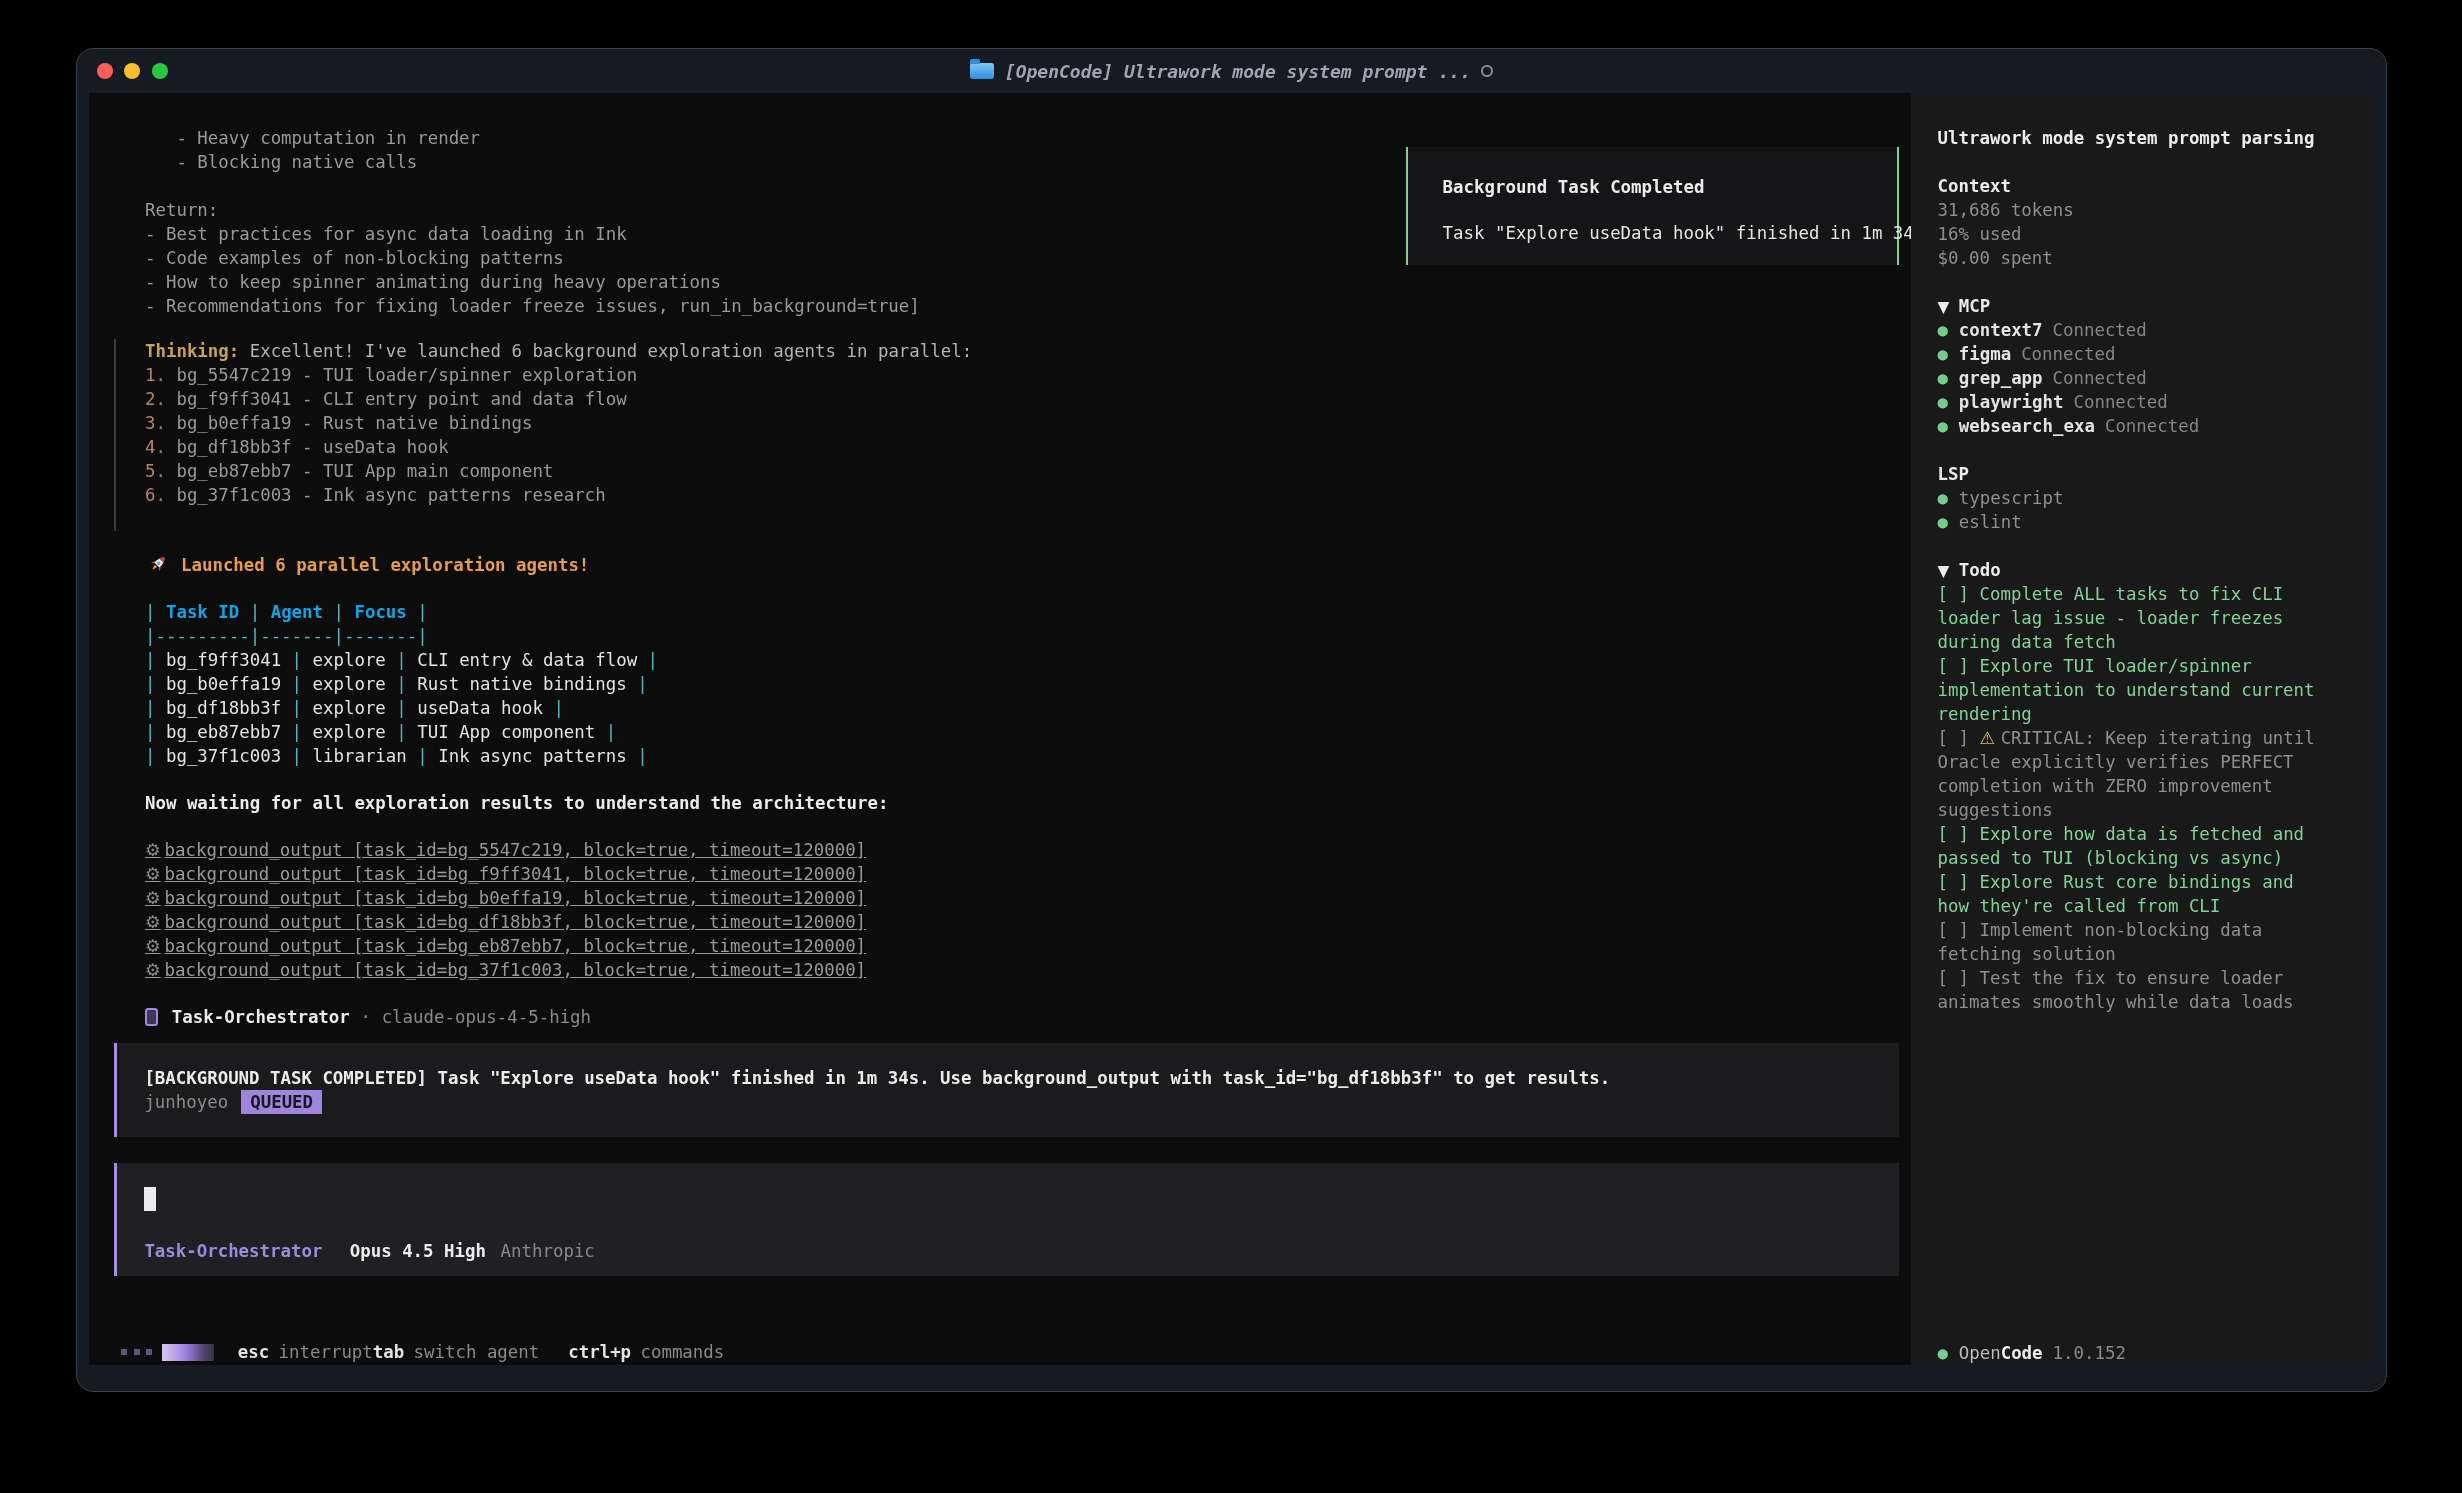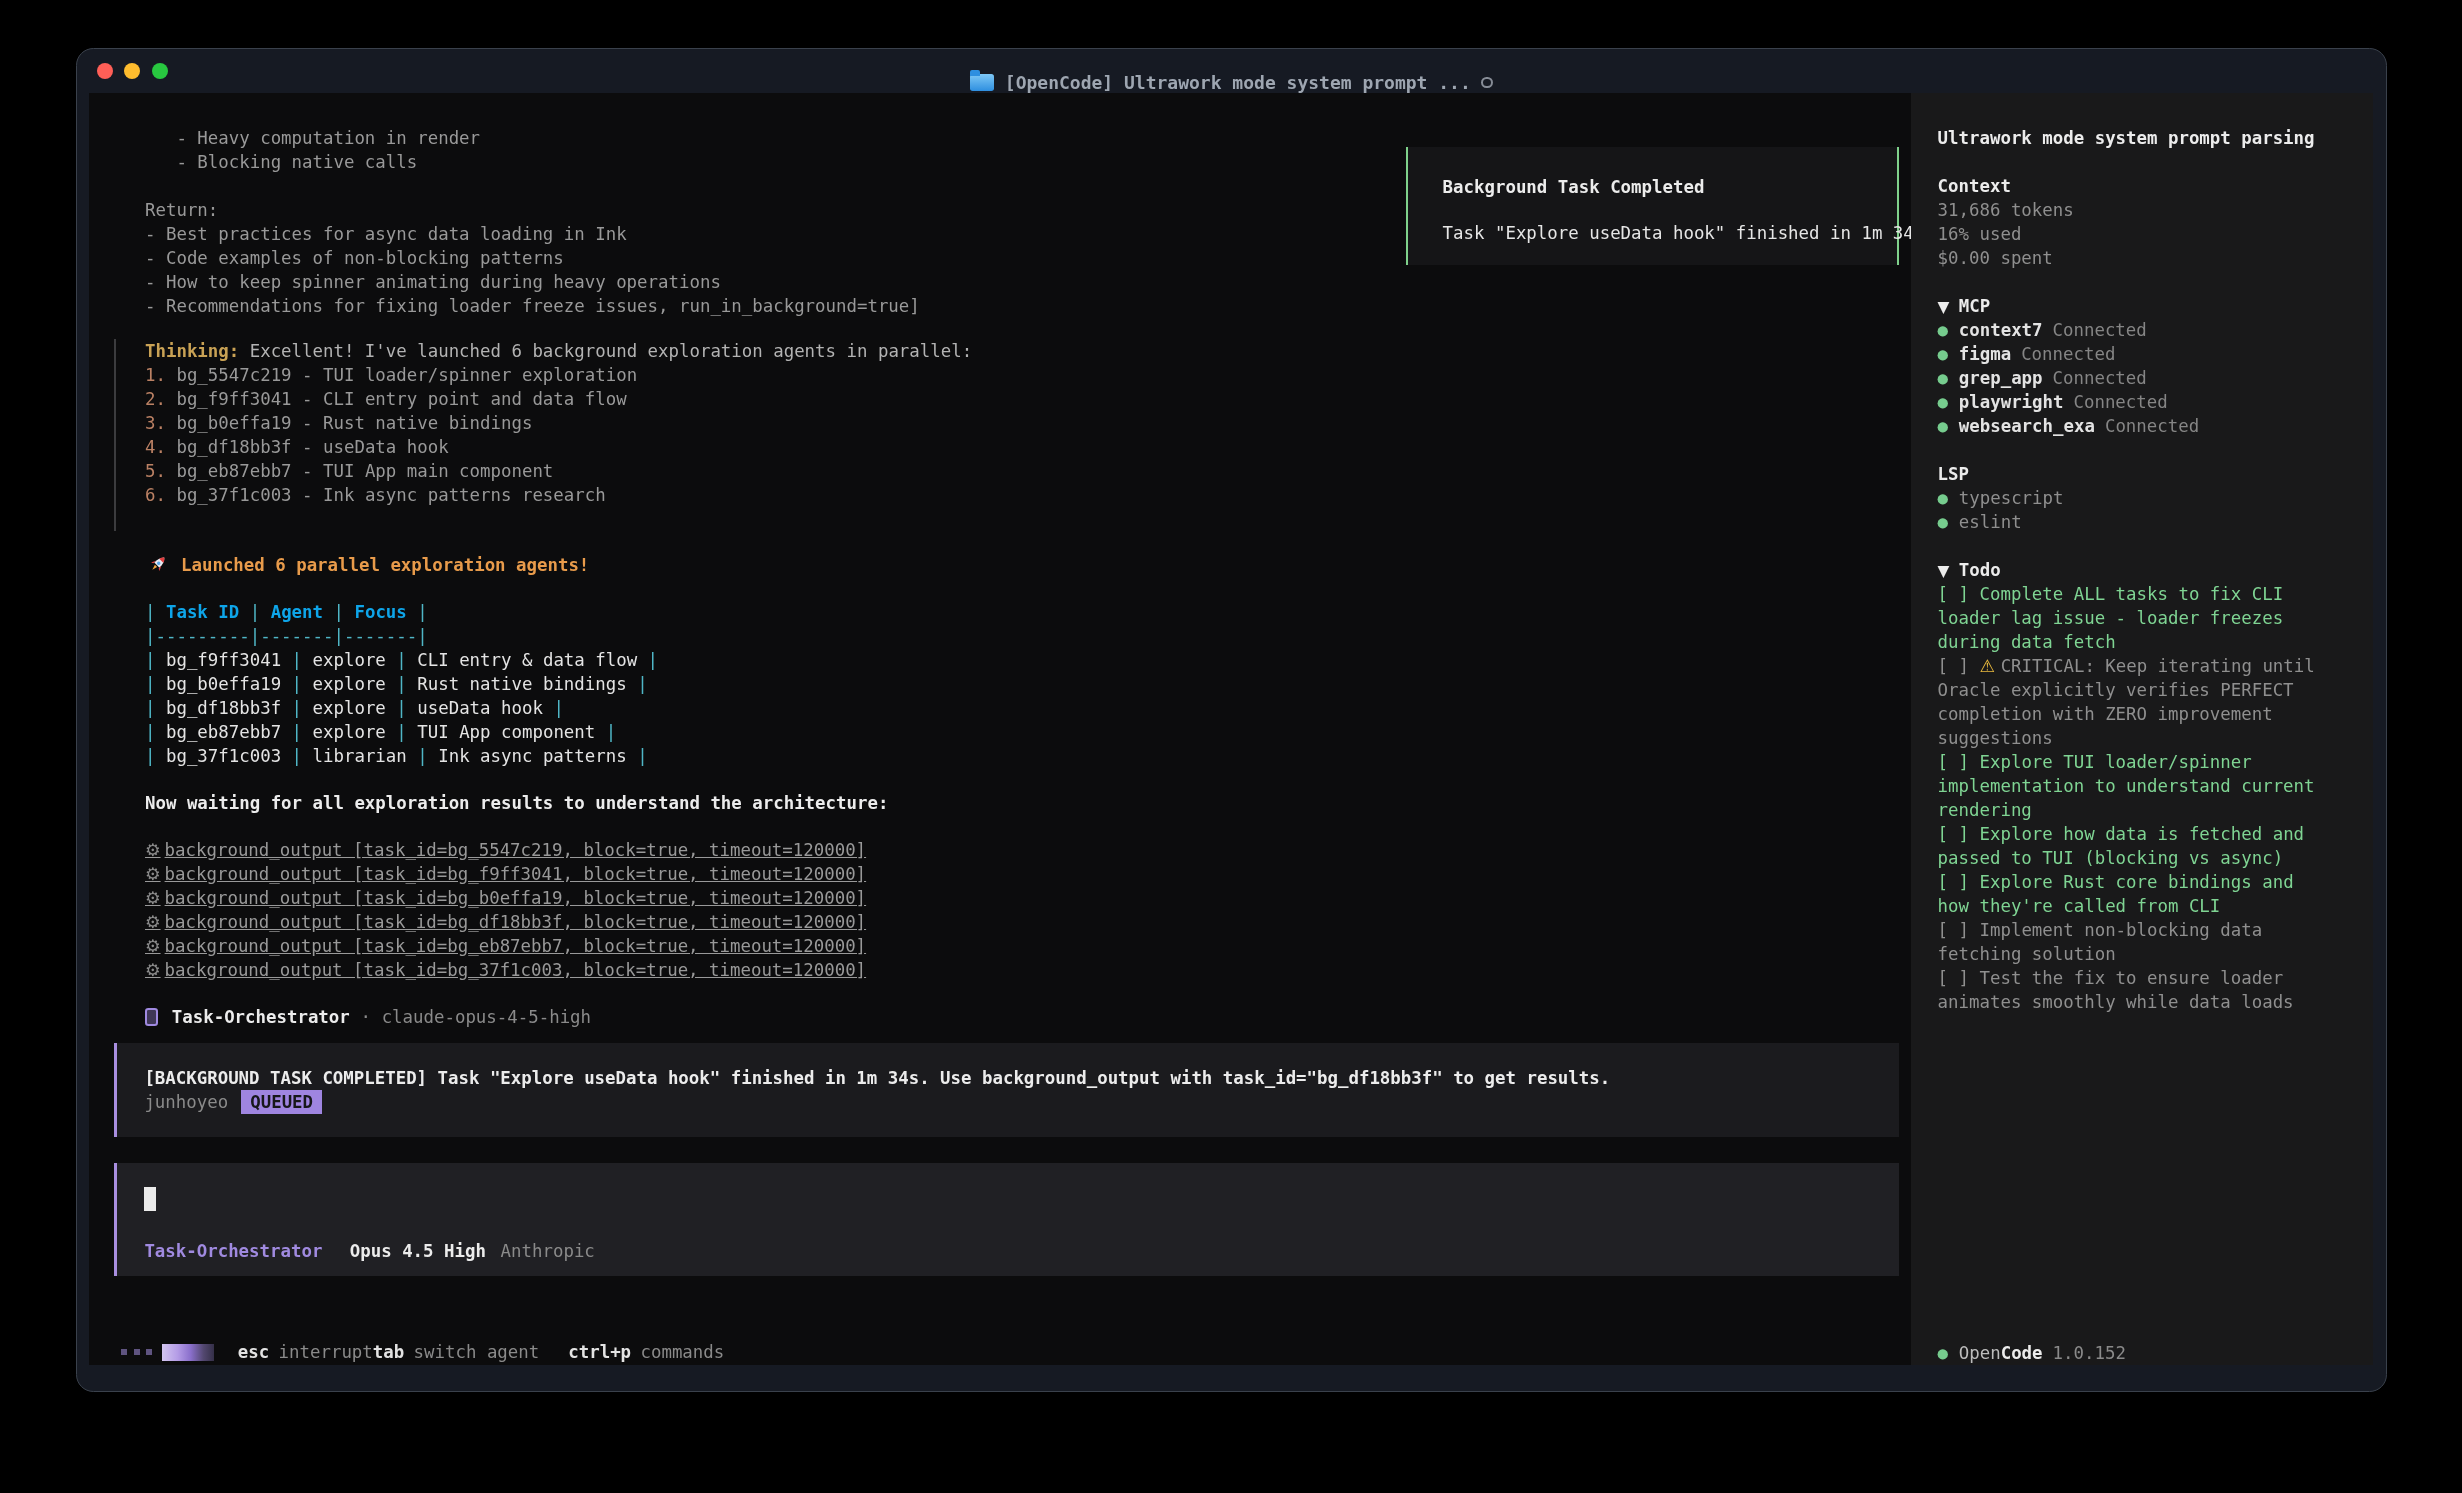--- a/index.html
+++ b/index.html
@@ -3,21 +3,21 @@
 <meta charset="utf-8">
 <style>
   * { margin:0; padding:0; box-sizing:border-box; }
   html,body { width:2462px; height:1493px; background:#000; overflow:hidden;
               font-family:"DejaVu Sans Mono","Liberation Mono",monospace; }
 
   
   .window { position:absolute; left:76px; top:48px; width:2311px; height:1344px;
             background:#161a23; border:1.3px solid #3a414c; border-radius:17.4px;
             overflow:hidden; display:flex; flex-direction:column; }
-  .titlebar { flex:0 0 44px; position:relative; display:flex; align-items:flex-end; justify-content:center; }
+  .titlebar { flex:0 0 44px; position:relative; display:flex; align-items:center; justify-content:center;font-style:italic; }
   .lights { position:absolute; left:20px; top:0; height:100%; display:flex; align-items:center; gap:11.4px; }
   .light { width:16px; height:16px; border-radius:50%; }
   .light.red{ background:#ff5f57; } .light.yellow{ background:#febc2e; } .light.green{ background:#28c840; }
   .title-wrap { display:flex; align-items:center; gap:10.7px; font-size:18px; font-weight:bold; color:#9ea6b1; }
   .folder { width:24px; height:16.7px; border-radius:2.7px; position:relative;
             background:linear-gradient(#7ec8f6,#2e8fe0); }
   .folder::before { content:""; position:absolute; top:-4px; left:0; width:10px; height:5.4px;
             border-radius:2px 2px 0 0; background:#2e8fe0; }
   .proxy { width:11.4px; height:11.4px; border:2px solid #868c96; border-radius:50%; }
 
@@ -246,22 +246,22 @@
       <div class="sb-gap"></div>
       <div class="sb-line bold-white">LSP</div>
       <div>
           <div class="sb-line"><span class="dot">●</span><span>typescript</span></div>
           <div class="sb-line"><span class="dot">●</span><span>eslint</span></div>
         </div>
       <div class="sb-gap"></div>
       <div class="sb-line bold-white"><span class="arrow">▼</span><span>Todo</span></div>
       <div>
           <div class="todo tgreen"><span>[ ] </span><span>Complete ALL tasks to fix CLI loader lag issue - loader freezes during data fetch</span></div>
+          <div class="todo tgreen"><span>[ ] </span><span>Explore TUI loader/spinner implementation to understand current rendering</span></div>
           <div class="todo tgray"><span>[ ] </span><span class="warn">⚠ </span><span>CRITICAL: Keep iterating until Oracle explicitly verifies PERFECT completion with ZERO improvement suggestions</span></div>
-          <div class="todo tgreen"><span>[ ] </span><span>Explore TUI loader/spinner implementation to understand current rendering</span></div>
           <div class="todo tgreen"><span>[ ] </span><span>Explore how data is fetched and passed to TUI (blocking vs async)</span></div>
           <div class="todo tgreen"><span>[ ] </span><span>Explore Rust core bindings and how they're called from CLI</span></div>
           <div class="todo tgray"><span>[ ] </span><span>Implement non-blocking data fetching solution</span></div>
           <div class="todo tgray"><span>[ ] </span><span>Test the fix to ensure loader animates smoothly while data loads</span></div>
         </div>
 
       <div class="sb-footer">
         <span class="dot">●</span>
         <span class="brand-open">Open</span>
           <span class="brand-code">Code</span>

